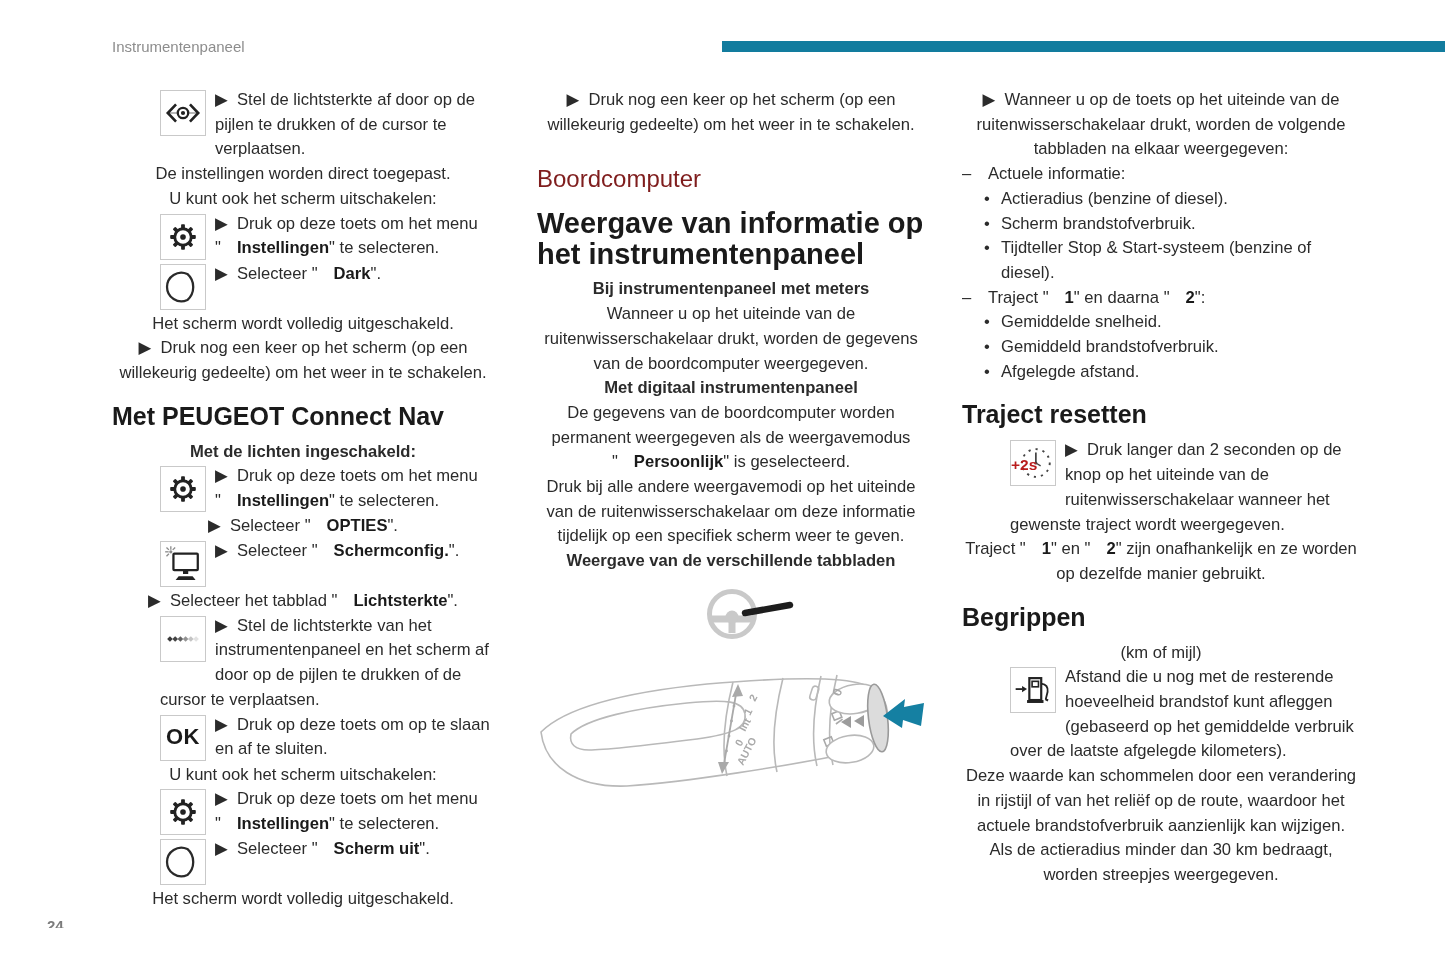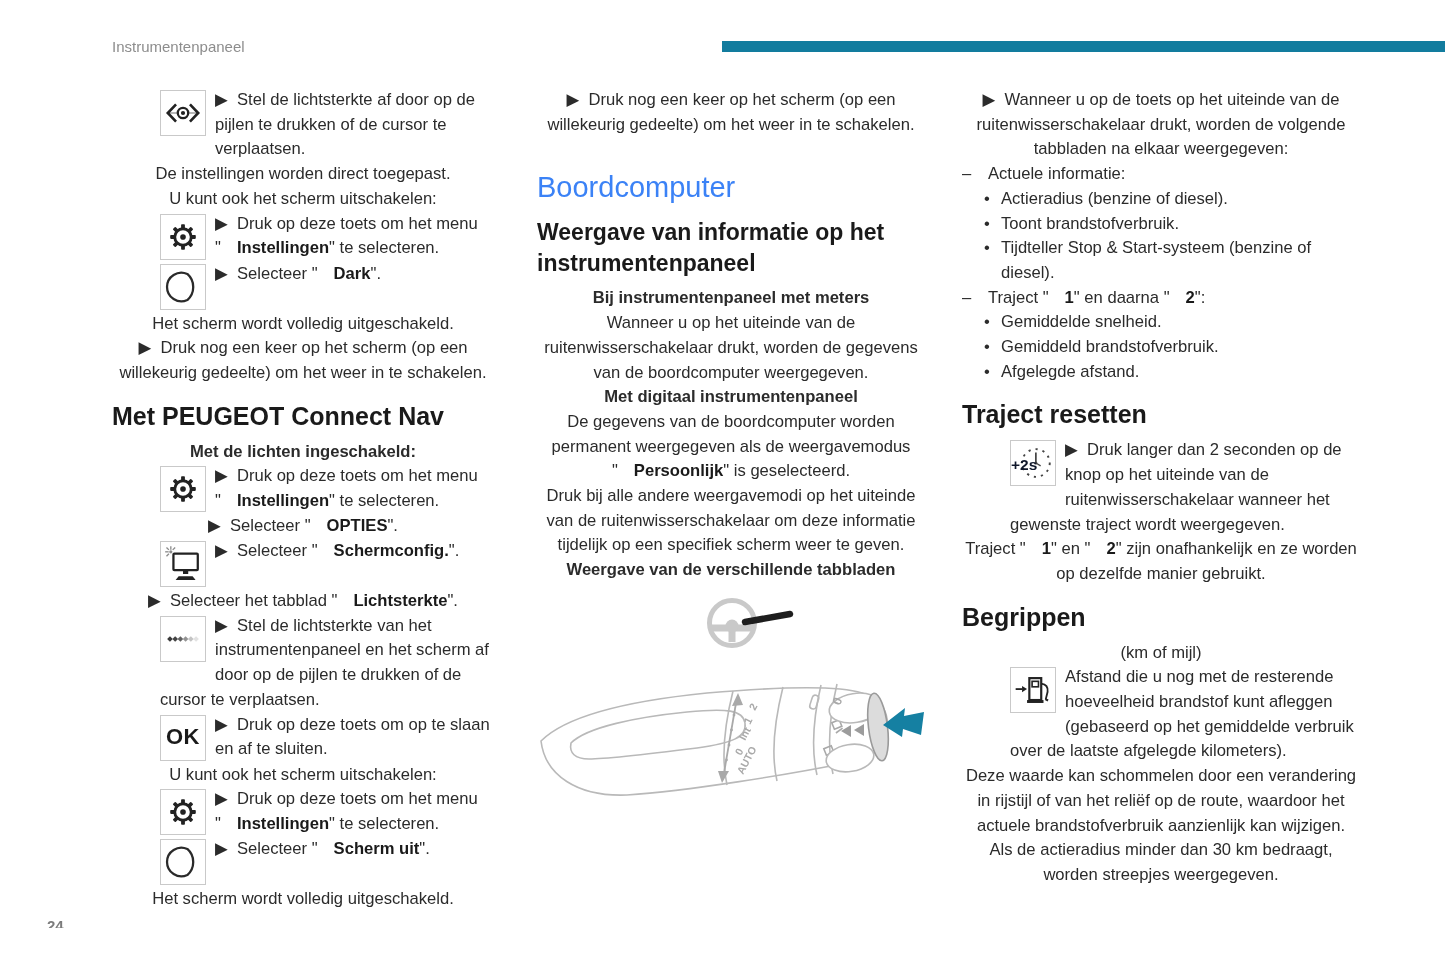--- a/index.html
+++ b/index.html
@@ -9,29 +9,29 @@
   .accent-bar{position:absolute;left:722px;top:41px;width:723px;height:11px;background:#127c9e;}
   .pagenum{position:absolute;left:47px;top:917px;font-size:15px;color:#7c7c7c;font-weight:bold;}
   .col{position:absolute;top:88px;font-size:16.6px;line-height:24.7px;}
   .col-left{left:112px;width:382px;}
   .col-mid{left:537px;width:388px;}
   .col-right{left:962px;width:398px;}
   p.t{margin:0;clear:left;text-align:center;}
   .blk{clear:left;padding-left:48px;}
   .blk:after{content:"";display:block;clear:none;}
   .h1{font-size:25px;font-weight:bold;line-height:30px;margin:15px 0 9px;color:#1a1a1a;clear:left;}
-  .h1gray{font-size:29px;font-weight:400;color:#3b82f6;margin:34px 0 13px;line-height:33px;clear:left;}
-  .h2{font-size:23px;font-weight:bold;line-height:31px;margin:13px 0 7px;color:#1a1a1a;clear:left;}
+  .h1gray{font-size:24px;font-weight:400;color:#7f1d1d;margin:25px 0 13px;line-height:33px;clear:left;}
+  .h2{font-size:29px;font-weight:bold;line-height:31px;margin:13px 0 7px;color:#1a1a1a;clear:left;}
   .h3{font-size:19px;font-weight:bold;margin:24px 0 5px;color:#1a1a1a;clear:left;}
   .pb{font-weight:bold;}
   .iconbox{float:left;width:46px;height:46px;border:1px solid #c9c9c9;background:#fff;
            display:flex;align-items:center;justify-content:center;margin:2px 9px 2px 0;
            box-sizing:border-box;position:relative;}
   .okbox{font-weight:bold;font-size:22px;color:#1a1a1a;letter-spacing:.5px;}
-  .plus2s-label{position:absolute;left:0px;top:12px;font-weight:bold;font-size:15.5px;color:#0f172a;}
+  .plus2s-label{position:absolute;left:0px;top:12px;font-weight:bold;font-size:15.5px;color:#b91c1c;}
   .dashrow{display:flex;clear:left;}
   .dashrow .mk{width:26px;flex:none;}
   .bulletrow{display:flex;clear:left;margin-left:22px;}
   .bulletrow .mk{width:17px;flex:none;}
   .illu{clear:left;margin-top:10px;}
   b{font-weight:bold;color:#1a1a1a;margin-left:16px;}
 </style>
 </head>
 <body>
 
@@ -271,21 +271,21 @@
     <div class="dashrow">
       <span class="mk">–</span>
       <span>Actuele informatie:</span>
     </div>
     <div class="bulletrow">
       <span class="mk">•</span>
       <span>Actieradius (benzine of diesel).</span>
     </div>
     <div class="bulletrow">
       <span class="mk">•</span>
-      <span>Toont brandstofverbruik.</span>
+      <span>Scherm brandstofverbruik.</span>
     </div>
     <div class="bulletrow">
       <span class="mk">•</span>
       <span>Tijdteller Stop &amp; Start-systeem (benzine of diesel).</span>
     </div>
     <div class="dashrow">
       <span class="mk">–</span>
       <span>Traject "<b>1</b>" en daarna "<b>2</b>":</span>
     </div>
     <div class="bulletrow">

